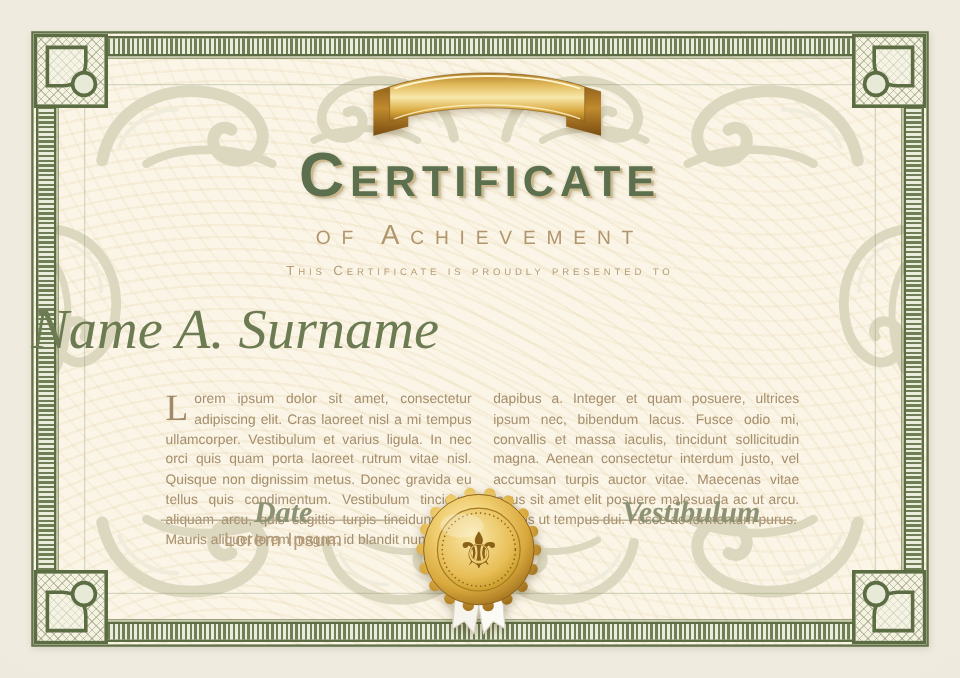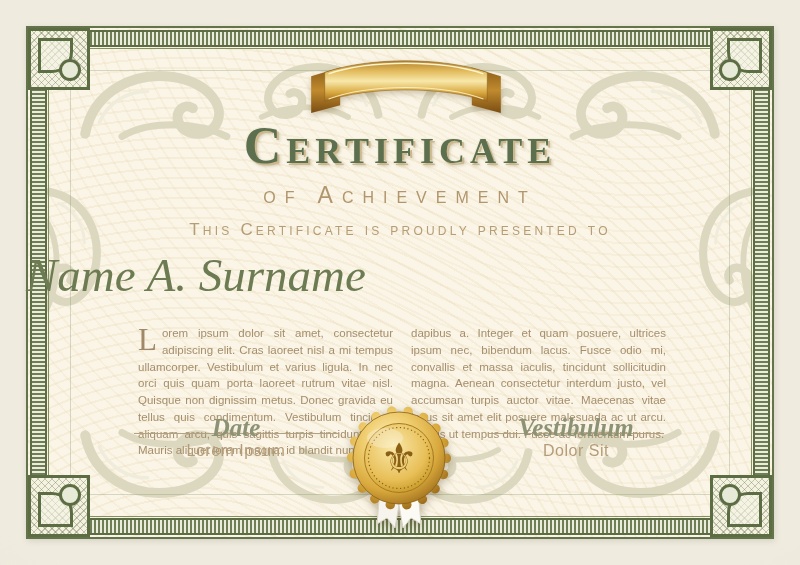--- a/index.html
+++ b/index.html
@@ -61,31 +61,31 @@
   .fl.tc2{right:212px;top:28px;width:150px;height:70px;}
   .fl.bc1{left:236px;bottom:26px;width:150px;height:70px;transform:scaleY(-1);}
   .fl.bc2{right:236px;bottom:26px;width:150px;height:70px;transform:scale(-1,-1);}
   
   .banner{position:absolute;left:282px;top:29px;width:196px;height:60px;z-index:4;
     filter:drop-shadow(0 3px 3px rgba(90,60,10,.28));}
   .banner svg{display:block;width:100%;height:100%;}
   
   .title{
     position:absolute;left:0;right:0;top:90px;text-align:center;z-index:5;
-    font-family:Liberation Serif, serif;font-weight:bold;
+    font-family:Liberation Sans, sans-serif;font-weight:bold;
     font-variant:small-caps;font-size:52px;letter-spacing:5px;color:#5c6f4e;
     text-shadow:-1px -1px 0 #f2ecd6, 2px 2px 0 #ccb88c, 3px 3px 3px rgba(90,70,30,.25);
   }
   .subtitle{
     position:absolute;left:0;right:0;top:156px;text-align:center;z-index:5;
     font-variant:small-caps;font-size:23px;letter-spacing:9px;color:#b1966d;
   }
   .presented{
     position:absolute;left:0;right:0;top:194px;text-align:center;z-index:5;
-    font-variant:small-caps;font-size:17px;letter-spacing:3.2px;color:#b59d76;
+    font-variant:small-caps;font-size:11px;letter-spacing:3.2px;color:#b59d76;
   }
   .recipient{
     position:absolute;left:0;right:0;top:222px;z-index:5;
     font-family:"Liberation Serif",serif;font-style:italic;
     font-size:47px;color:#6c7b52;
   }
   
   .body{
     position:absolute;left:0;right:0;top:299px;z-index:5;
     padding:0 108px 0 112px;display:flex;gap:18px;
@@ -224,21 +224,20 @@
     </div>
 
     <div class="field date">
       <div class="script">Date</div>
       <div class="line"></div>
       <div class="value">Lorem Ipsum</div>
     </div>
     <div class="field signature">
       <div class="script">Vestibulum</div>
       <div class="line"></div>
-      <div class="value">Dolor Sit</div>
     </div>
 
     <div class="medal">
       <svg viewBox="0 0 112 128">
         <defs>
           <radialGradient id="sealG" cx="40%" cy="32%" r="75%">
             <stop offset="0" stop-color="#fdf3c6"></stop>
               <stop offset=".38" stop-color="#f0ce70"></stop>
             <stop offset=".72" stop-color="#d8a83c"></stop>
               <stop offset="1" stop-color="#9c6c1c"></stop>

